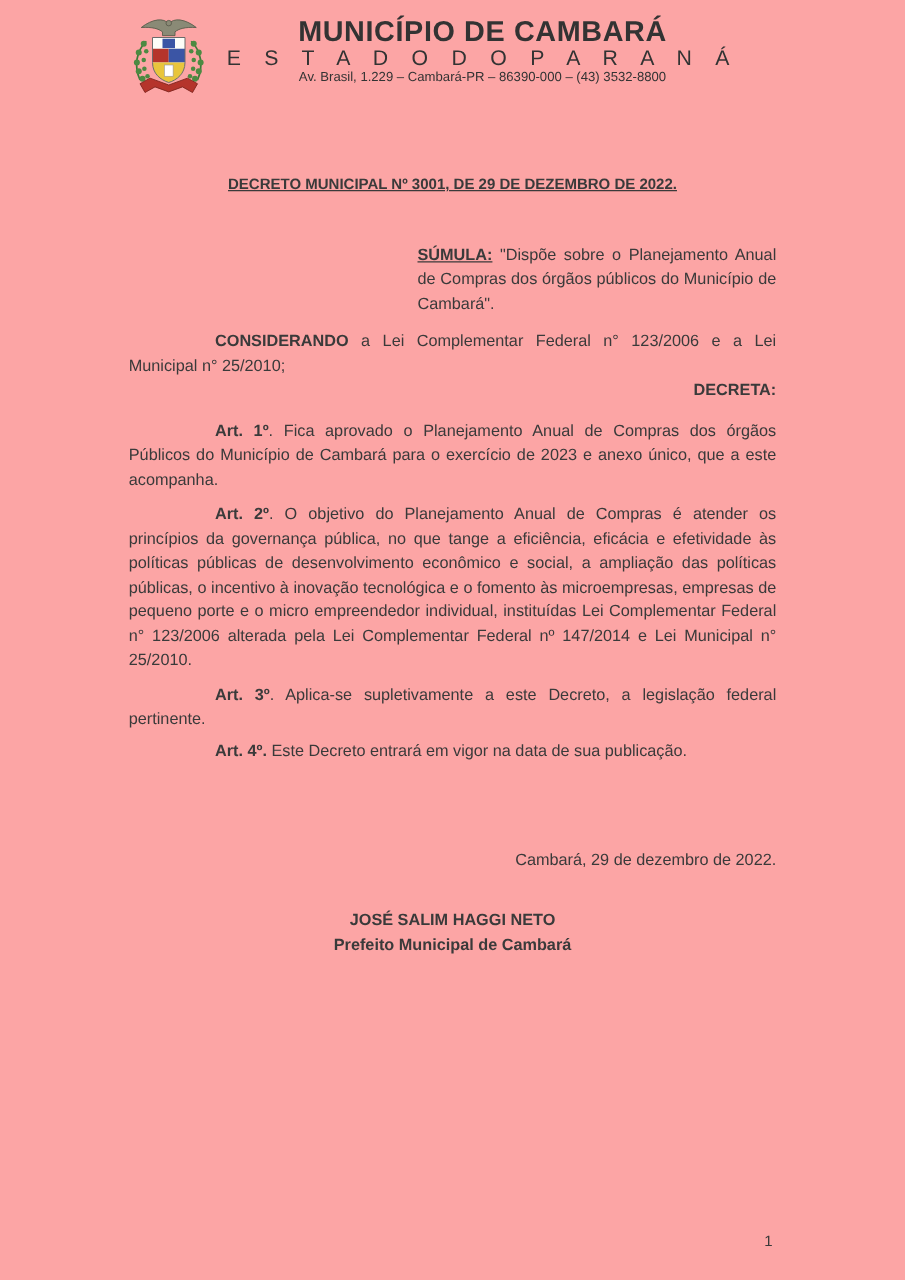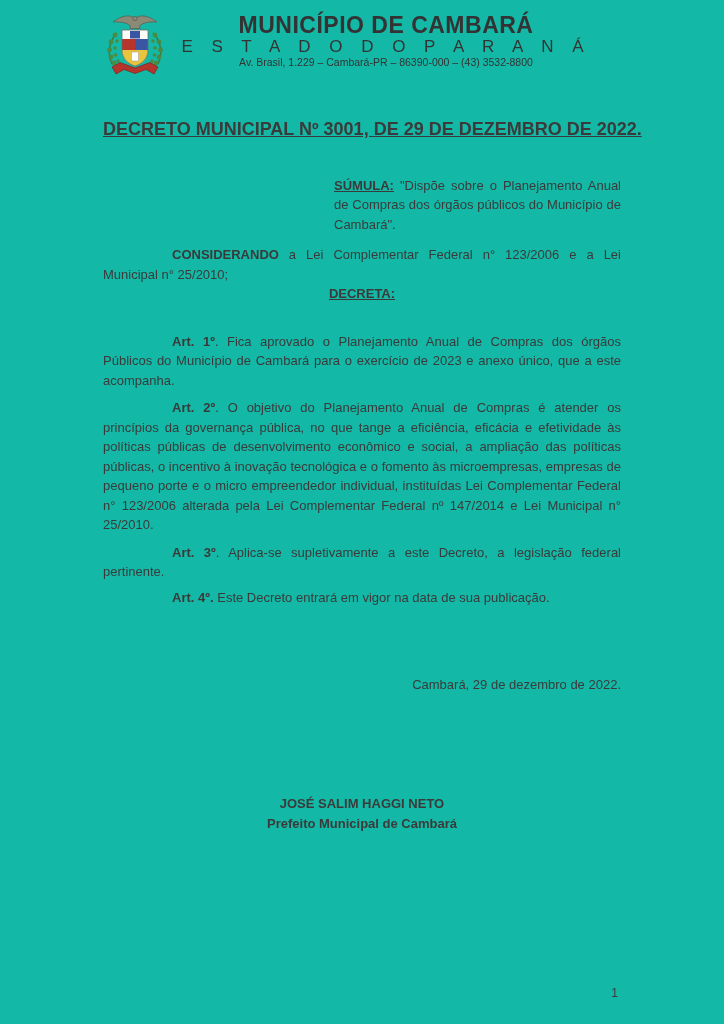--- a/index.html
+++ b/index.html
@@ -1,53 +1,53 @@
 <!DOCTYPE html>
 <html lang="pt-BR"><head>
 <meta charset="utf-8">
 <style>
   * { margin:0; padding:0; box-sizing:border-box; }
   html, body { background:#ffffff; }
   .page {
     position:relative;
     width:724px; height:1024px;
-    background:#14b8a6;
+    background:#fca5a5;
     font-family:"Liberation Sans","DejaVu Sans",sans-serif;
     color:#3a3a3a;
     overflow:hidden;
   }
 
   
   .letterhead { position:absolute; top:8px; left:0; width:100%; height:84px; }
   .crest { position:absolute; left:100px; top:2px; width:70px; height:70px; }
   .head-text { position:absolute; left:152px; top:4px; width:468px; text-align:center; color:#333333; }
   .head-muni  { font-size:23px; font-weight:bold; letter-spacing:0.5px; line-height:26px; white-space:nowrap; }
   .head-state { font-size:17px; letter-spacing:7px; line-height:17px; margin-top:0px; white-space:nowrap; }
   .head-addr  { font-size:10.5px; line-height:13px; margin-top:1px; white-space:nowrap; }
 
   
   .doc {
     position:absolute; left:103px; top:120px; width:518px;
     font-size:13px; line-height:19.5px; text-align:justify;
   }
   .doc-title {
     text-align:center; font-weight:bold; text-decoration:underline;
-    font-size:18px; margin-bottom:36px; white-space:nowrap;
+    font-size:12px; margin-bottom:36px; white-space:nowrap;margin-top:18px;
   }
   .sumula { margin-left:231px; margin-bottom:11px; }
   .para   { text-indent:69px; }
   .mb10 { margin-bottom:10px; }
   .mb16 { margin-bottom:8px; }
   .mb8  { margin-bottom:8px;  }
   .mb14 { margin-bottom:6px; }
   .bold { font-weight:bold; }
   .bu   { font-weight:bold; text-decoration:underline; }
-  .decreta { text-align:center; font-weight:bold; text-decoration:underline; margin-bottom:28px; }
+  .decreta { text-align:right; font-weight:bold; margin-bottom:13px; }
   .dateline { text-align:right; margin-top:68px; }
-  .signature { text-align:center; margin-top:99px; font-weight:bold; }
+  .signature { text-align:center; margin-top:28px; font-weight:bold; }
   .sig-name, .sig-role { line-height:20px; }
 
   .pagenum { position:absolute; right:106px; top:986px; font-size:12px; color:#3a3a3a; }
 </style>
 </head>
 <body>
 
 <div class="page">
 
   <div class="letterhead">

